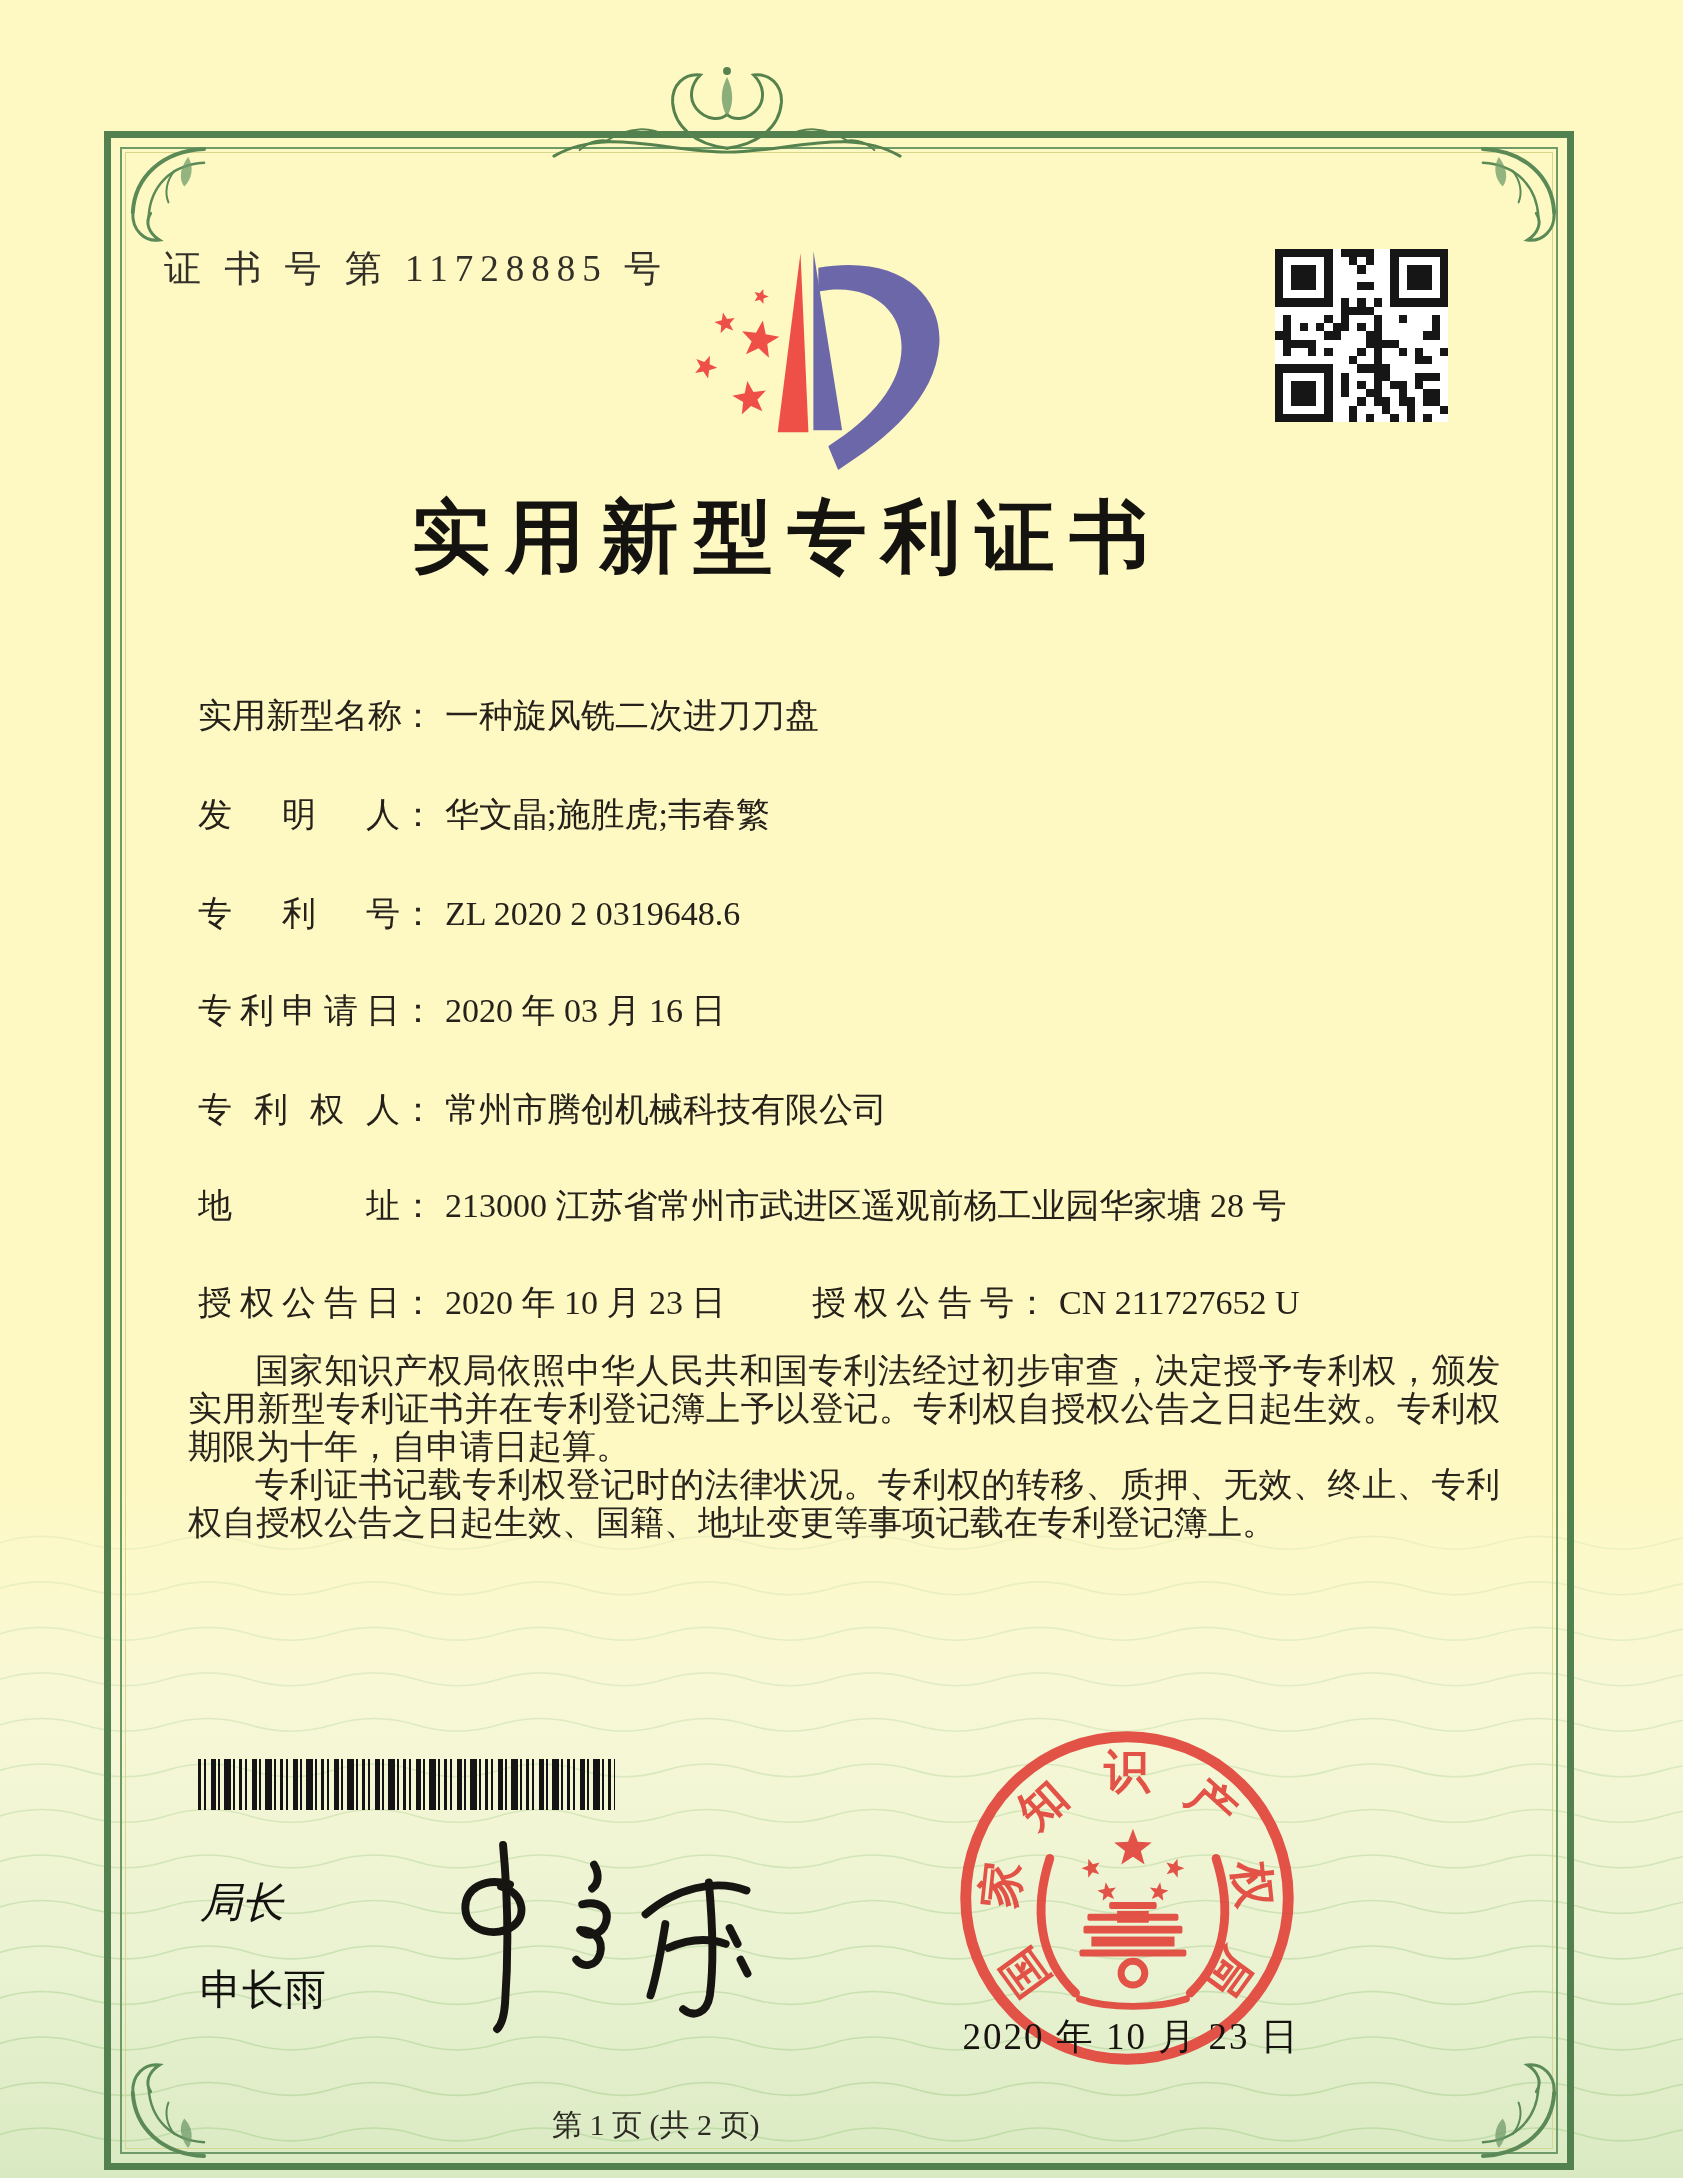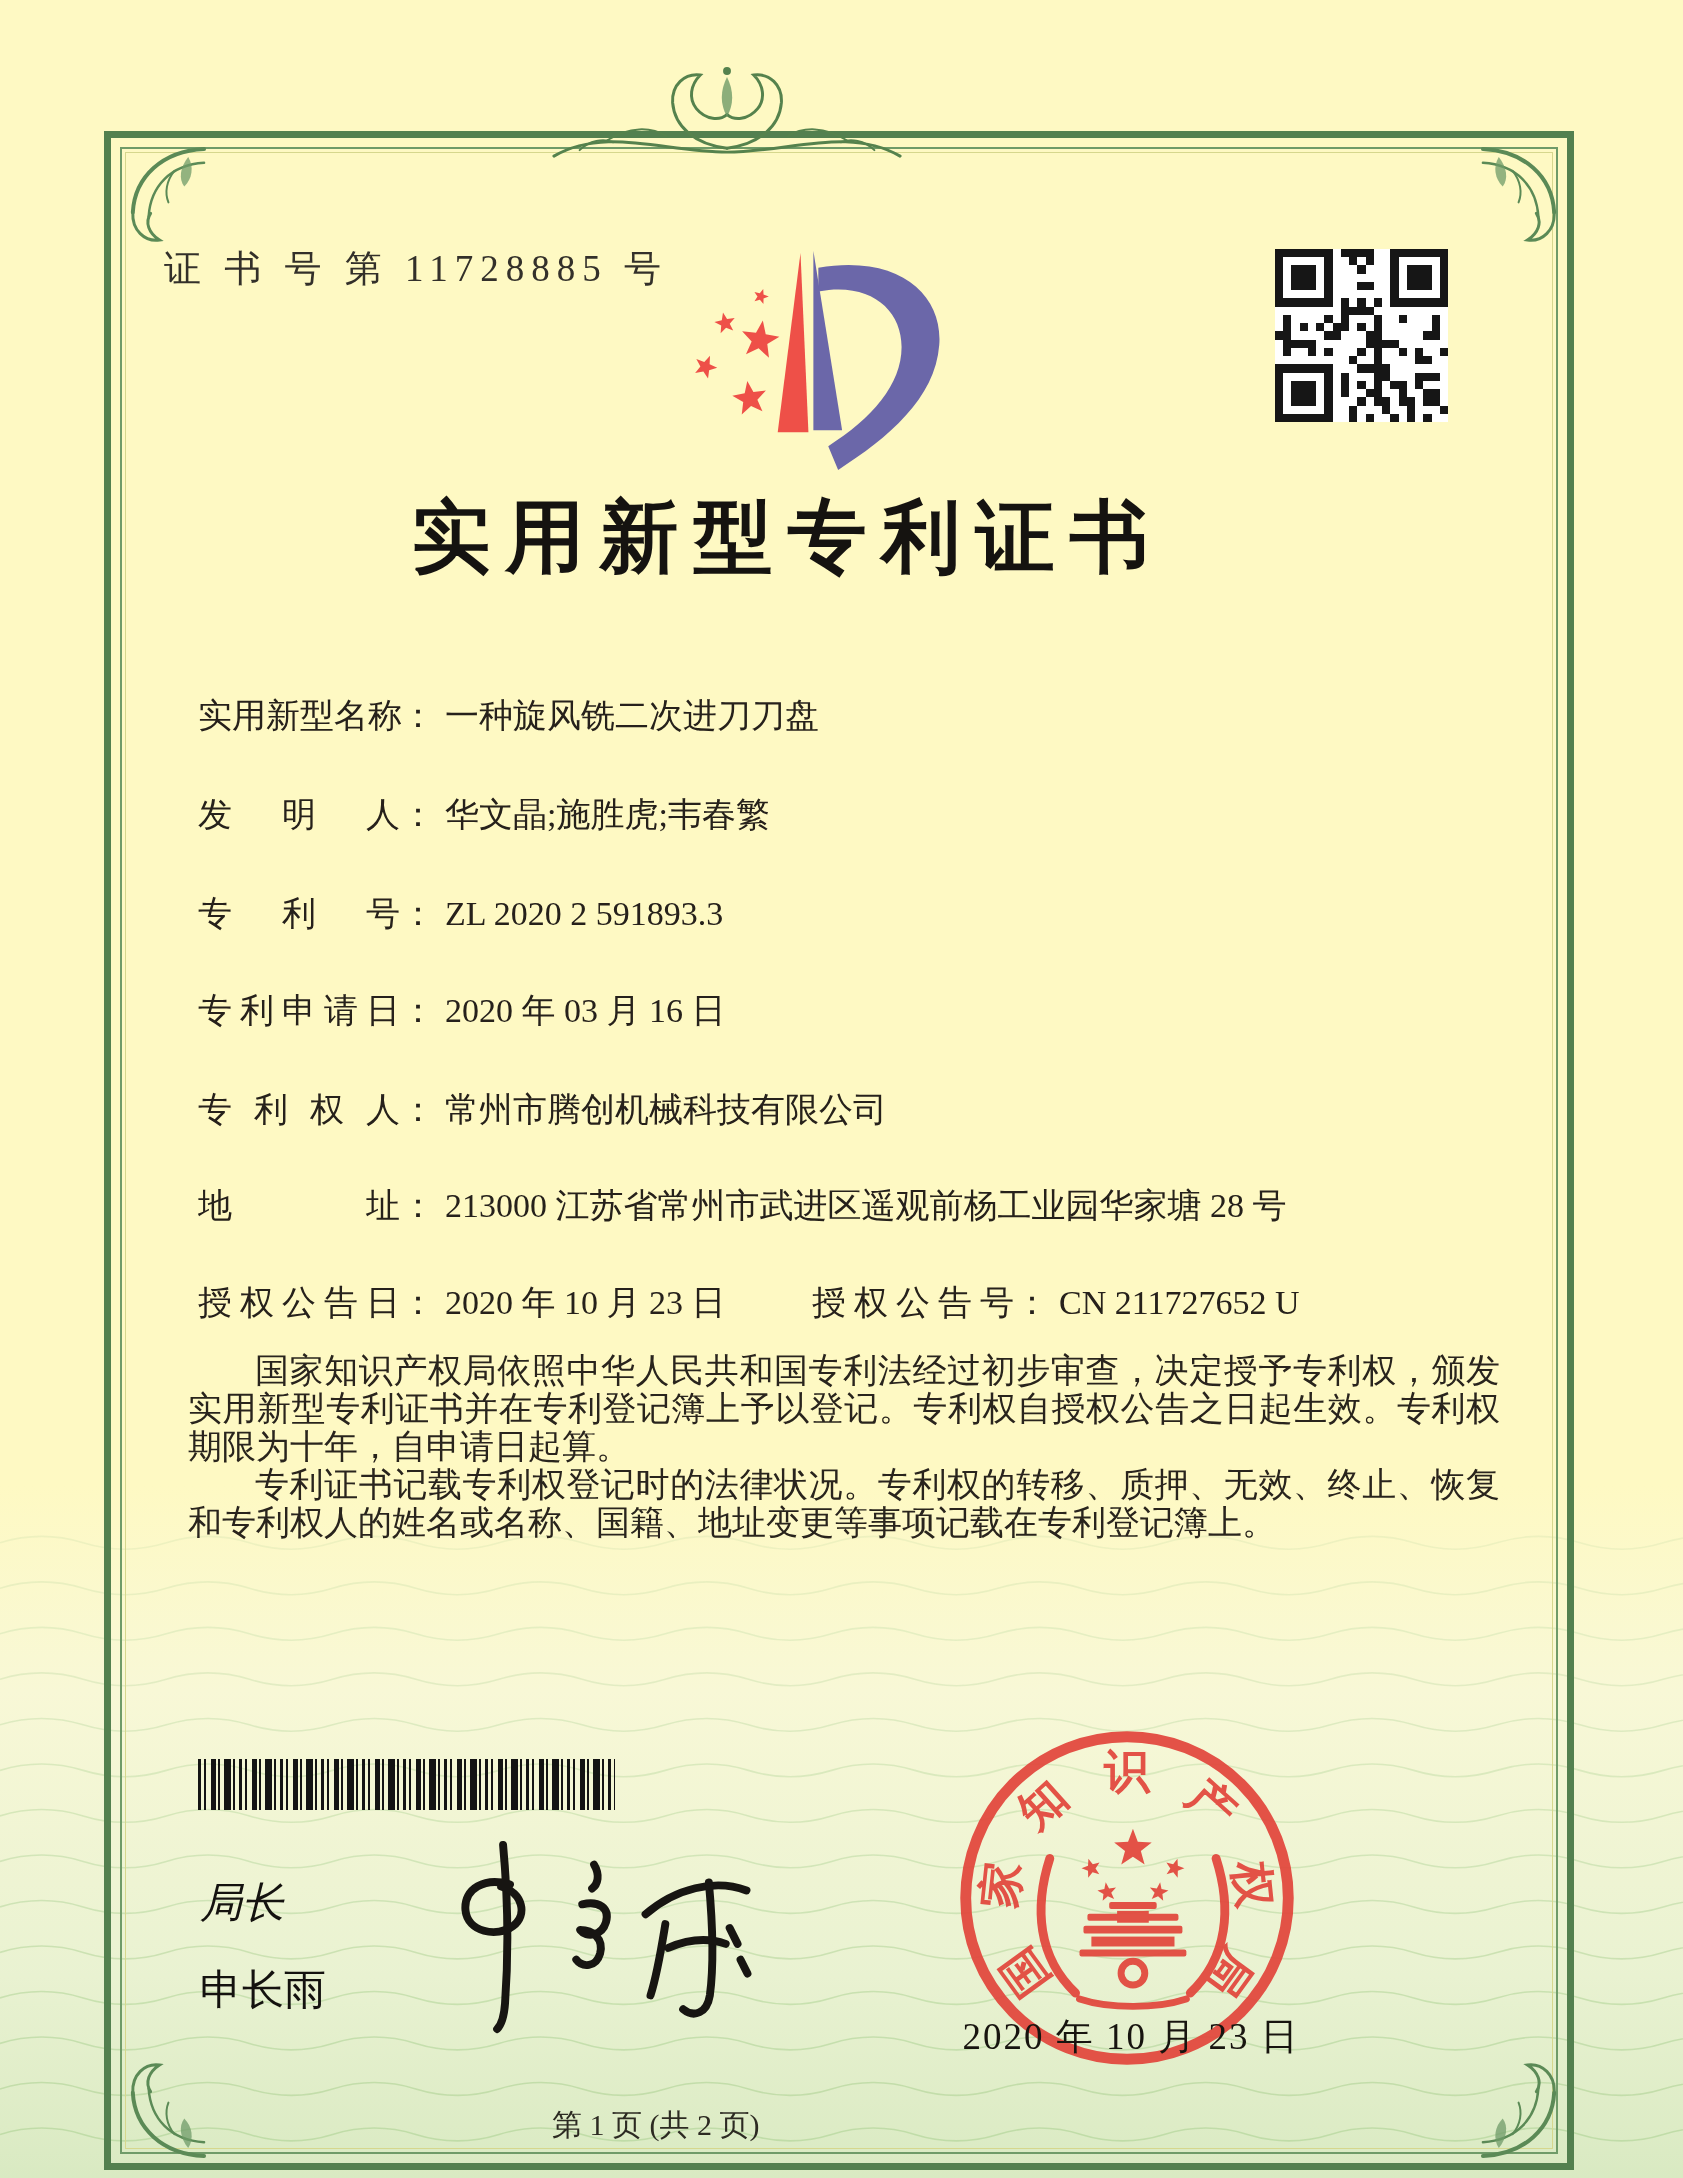--- a/index.html
+++ b/index.html
@@ -303,21 +303,21 @@
       </span>
   </div>
   <div class="row" style="top:891px">
     <span class="pair">
         <span class="lbl">
           <span>专</span>
           <span>利</span>
           <span>号</span>
         </span>
         <span class="colon">：</span>
-        <span class="val">ZL 2020 2 591893.3</span>
+        <span class="val">ZL 2020 2 0319648.6</span>
       </span>
   </div>
   <div class="row" style="top:988px">
     <span class="pair">
         <span class="lbl">
           <span>专</span>
           <span>利</span>
           <span>申</span>
           <span>请</span>
           <span>日</span>
@@ -368,21 +368,21 @@
           <span>告</span>
           <span>号</span>
         </span>
         <span class="colon">：</span>
         <span class="val">CN 211727652 U</span>
       </span>
   </div>
 
   <div class="body-block">
     <p>国家知识产权局依照中华人民共和国专利法经过初步审查，决定授予专利权，颁发实用新型专利证书并在专利登记簿上予以登记。专利权自授权公告之日起生效。专利权期限为十年，自申请日起算。</p>
-    <p>专利证书记载专利权登记时的法律状况。专利权的转移、质押、无效、终止、恢复和专利权人的姓名或名称、国籍、地址变更等事项记载在专利登记簿上。</p>
+    <p>专利证书记载专利权登记时的法律状况。专利权的转移、质押、无效、终止、专利权自授权公告之日起生效、国籍、地址变更等事项记载在专利登记簿上。</p>
   </div>
 
   <div class="barcode"></div>
 
   <div class="signer-title">局长</div>
   <div class="signer-name">申长雨</div>
 
   <svg class="signature" viewBox="0 0 380 215">
     <g stroke="#171512" fill="none" stroke-width="8" stroke-linecap="round" stroke-linejoin="round">
       <path d="M88,18 C92,62 94,122 90,178 C89,192 86,200 82,204"></path>

